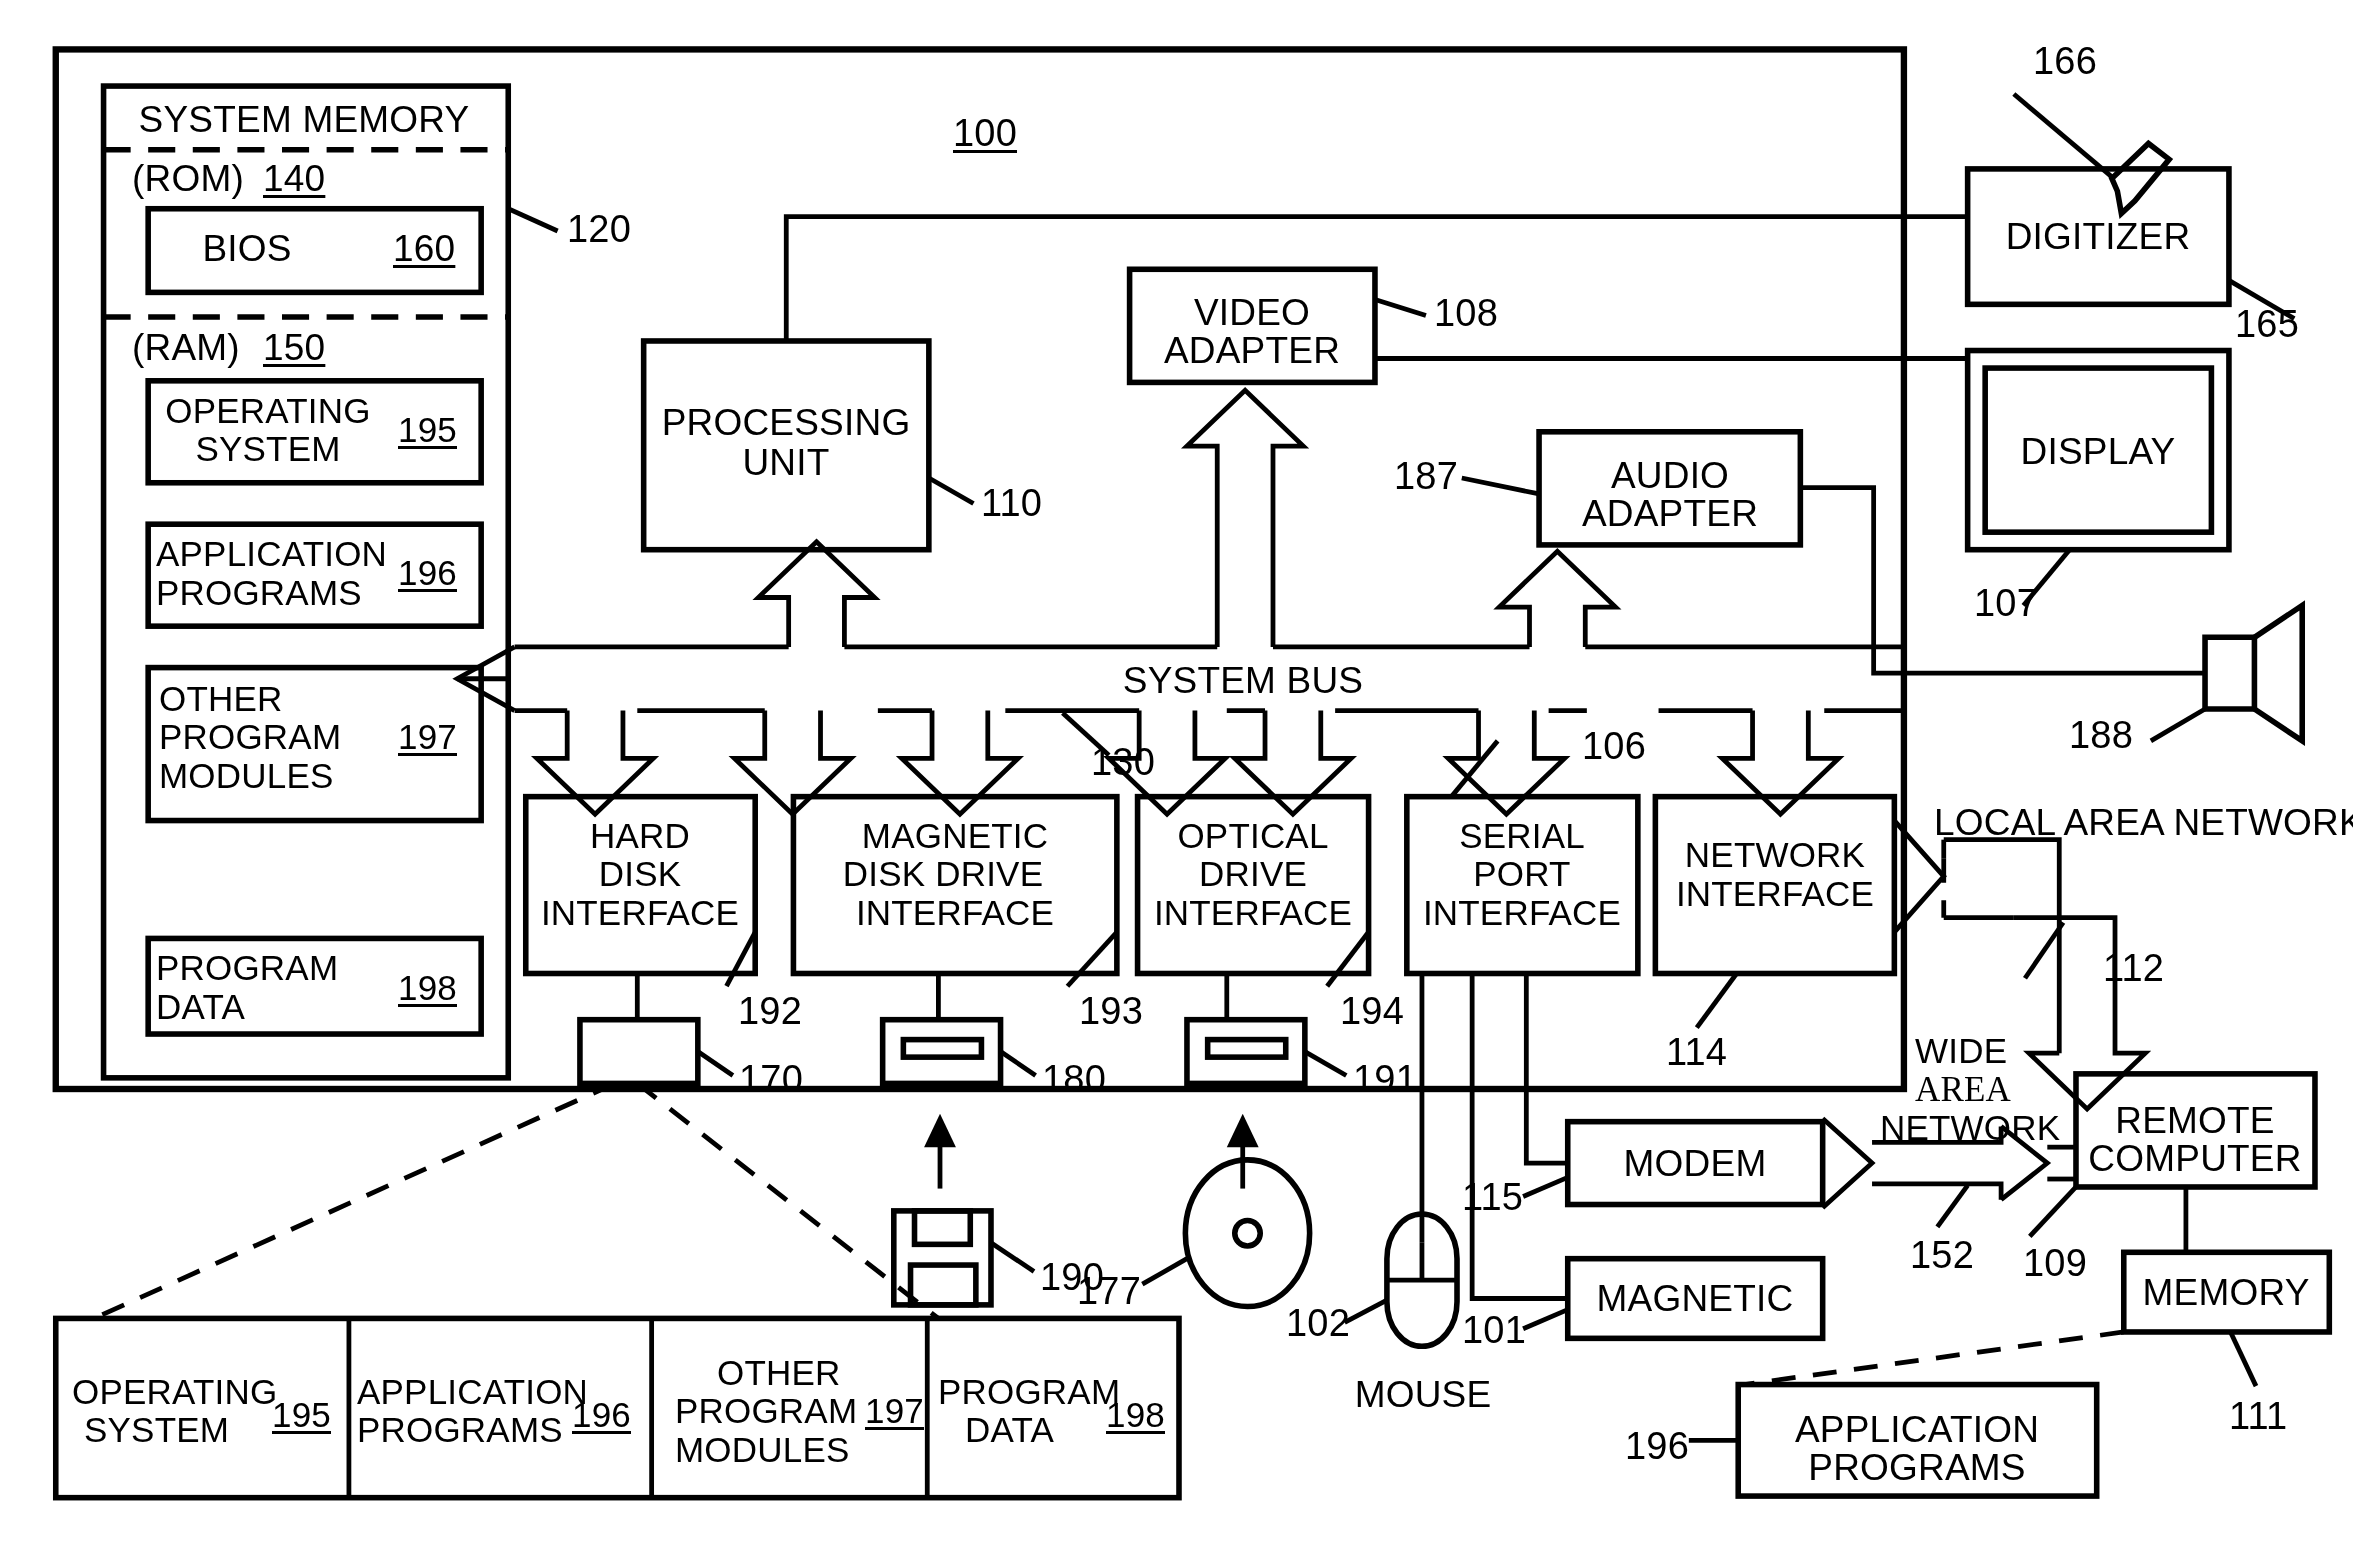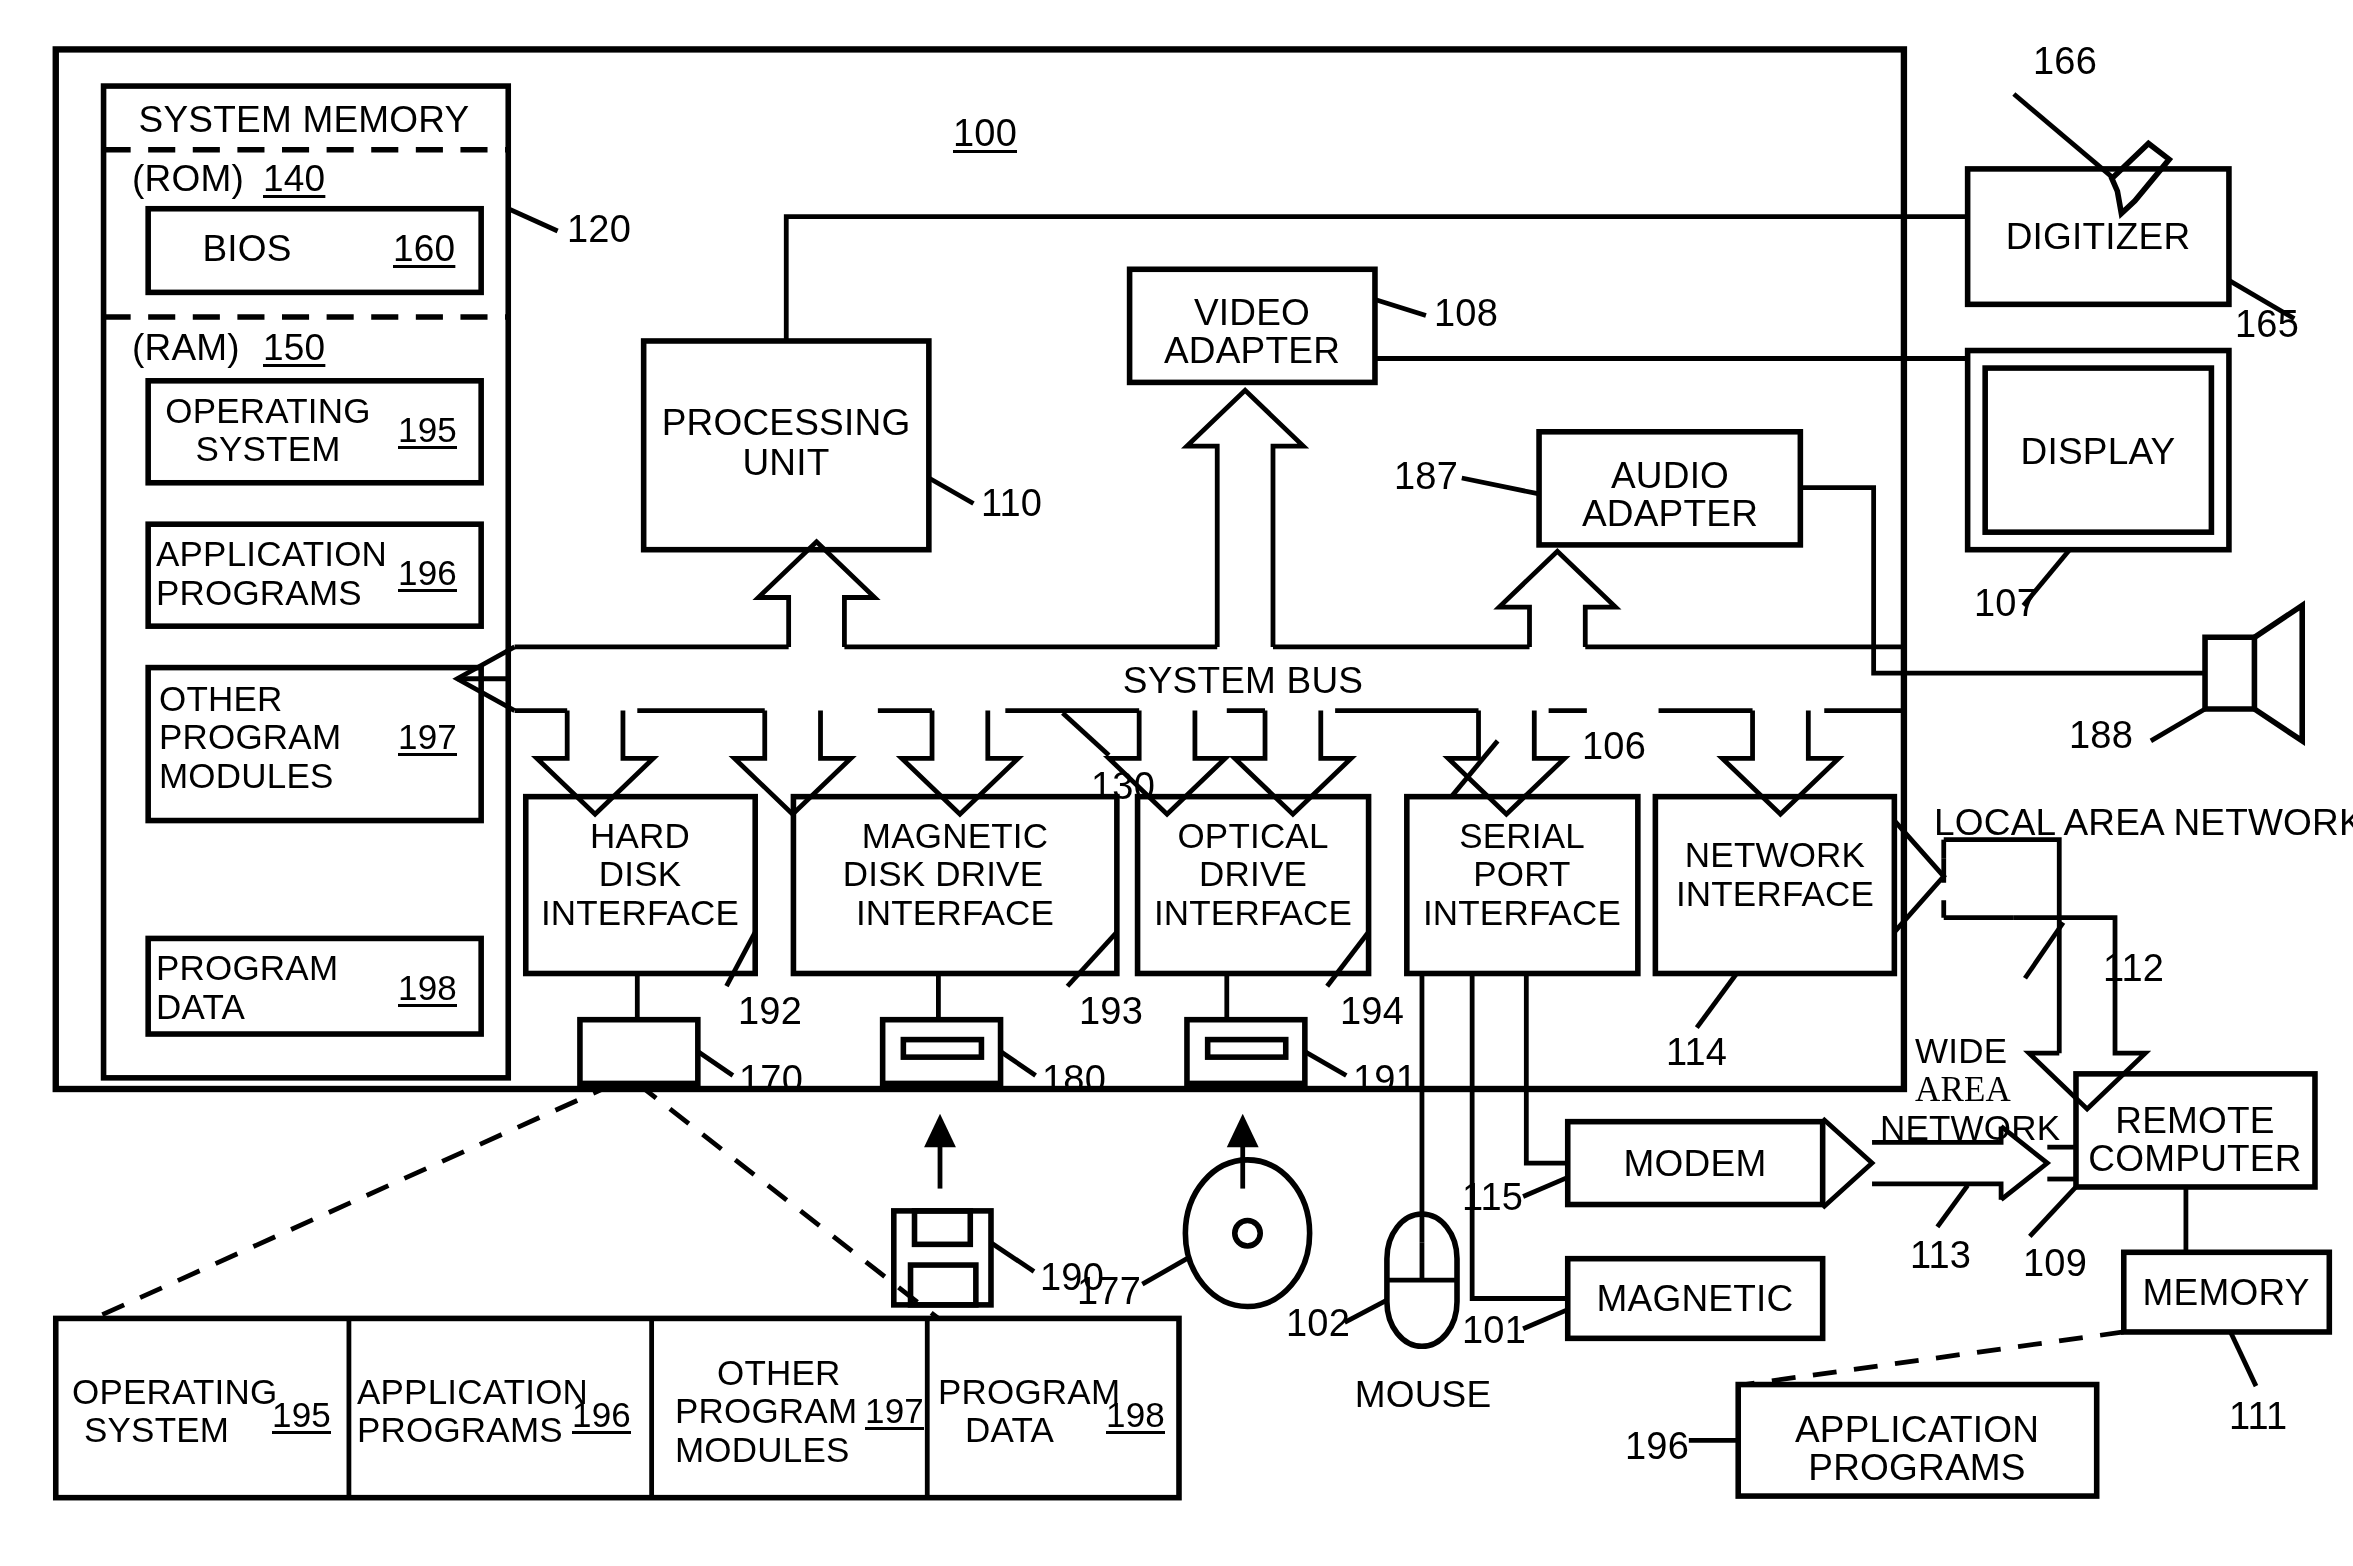--- a/index.html
+++ b/index.html
@@ -262,21 +262,21 @@
 <div class="tx c f46" style="left:2098px;top:217px;">DIGITIZER</div>
 <div class="tx l f48" style="left:2033px;top:41px;">166</div>
 <div class="tx l f48" style="left:2235px;top:304px;">165</div>
 
 <div class="tx c f46" style="left:2098px;top:432px;">DISPLAY</div>
 <div class="tx l f48" style="left:1974px;top:583px;">107</div>
 
 <div class="tx l f48" style="left:2069px;top:715px;">188</div>
 
 <div class="tx c f46" style="left:1243px;top:661px;">SYSTEM BUS</div>
-<div class="tx l f48" style="left:1091px;top:742px;margin-top:24px;">130</div>
+<div class="tx l f48" style="left:1091px;top:742px;">130</div>
 
 <div class="tx l f48" style="left:1582px;top:726px;">106</div>
 
 <div class="tx c f44" style="left:640px;top:817px;">HARD</div>
 <div class="tx c f44" style="left:640px;top:855px;">DISK</div>
 <div class="tx c f44" style="left:640px;top:894px;">INTERFACE</div>
 <div class="tx l f48" style="left:738px;top:991px;">192</div>
 
 <div class="tx c f44" style="left:955px;top:817px;">MAGNETIC</div>
 <div class="tx c f44" style="left:943px;top:855px;">DISK DRIVE</div>
@@ -311,21 +311,21 @@
 
 <div class="tx c f46" style="left:1695px;top:1144px;">MODEM</div>
 <div class="tx l f48" style="left:1462px;top:1177px;">115</div>
 
 <div class="tx l f46" style="left:1934px;top:803px;">LOCAL AREA NETWORK</div>
 <div class="tx l f48" style="left:2103px;top:948px;">112</div>
 
 <div class="tx l f44" style="left:1915px;top:1032px;">WIDE</div>
 <div class="tx l f44" style="left:1915px;top:1071px;font-family:Liberation Serif, serif;">AREA</div>
 <div class="tx l f44" style="left:1880px;top:1109px;">NETWORK</div>
-<div class="tx l f48" style="left:1910px;top:1235px;">113</div>
+<div class="tx l f48" style="left:1910px;top:1235px;">152</div>
 
 <div class="tx c f46" style="left:2195px;top:1101px;">REMOTE</div>
 <div class="tx c f46" style="left:2195px;top:1139px;">COMPUTER</div>
 <div class="tx l f48" style="left:2023px;top:1243px;">109</div>
 
 <div class="tx c f46" style="left:2226px;top:1273px;">MEMORY</div>
 <div class="tx l f48" style="left:2229px;top:1396px;">111</div>
 
 <div class="tx c f46" style="left:1917px;top:1410px;">APPLICATION</div>
 <div class="tx c f46" style="left:1917px;top:1448px;">PROGRAMS</div>

